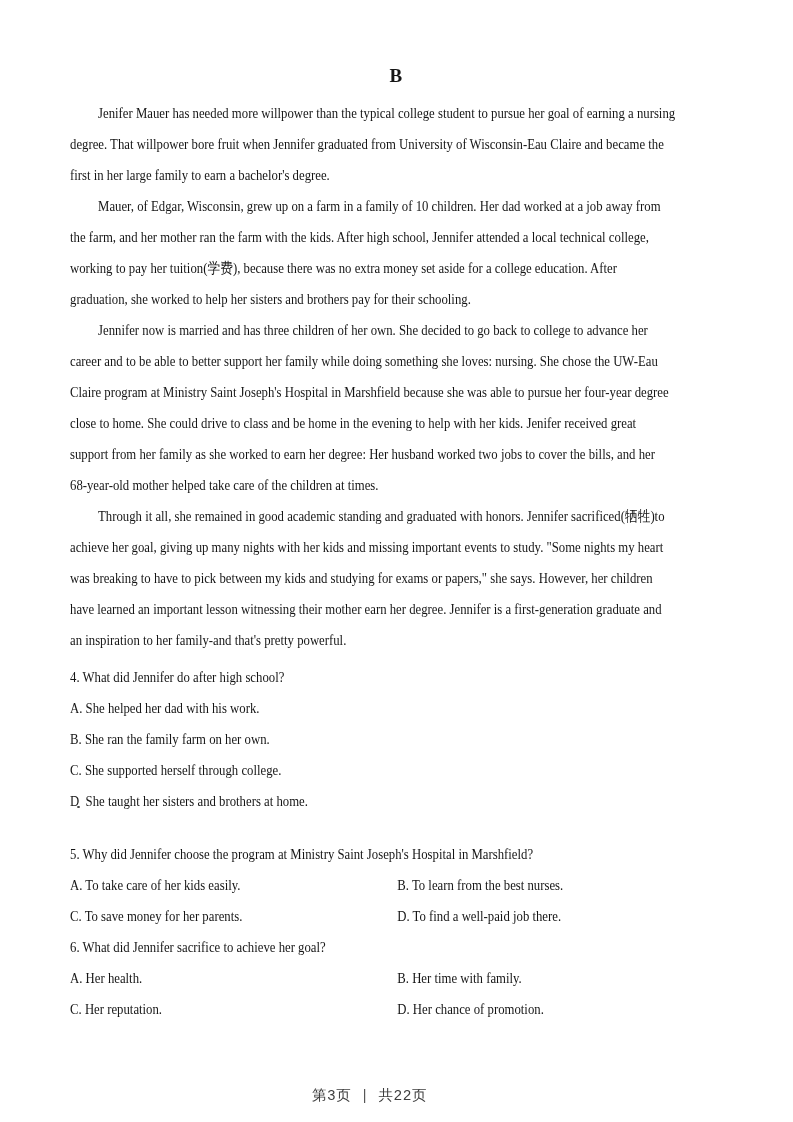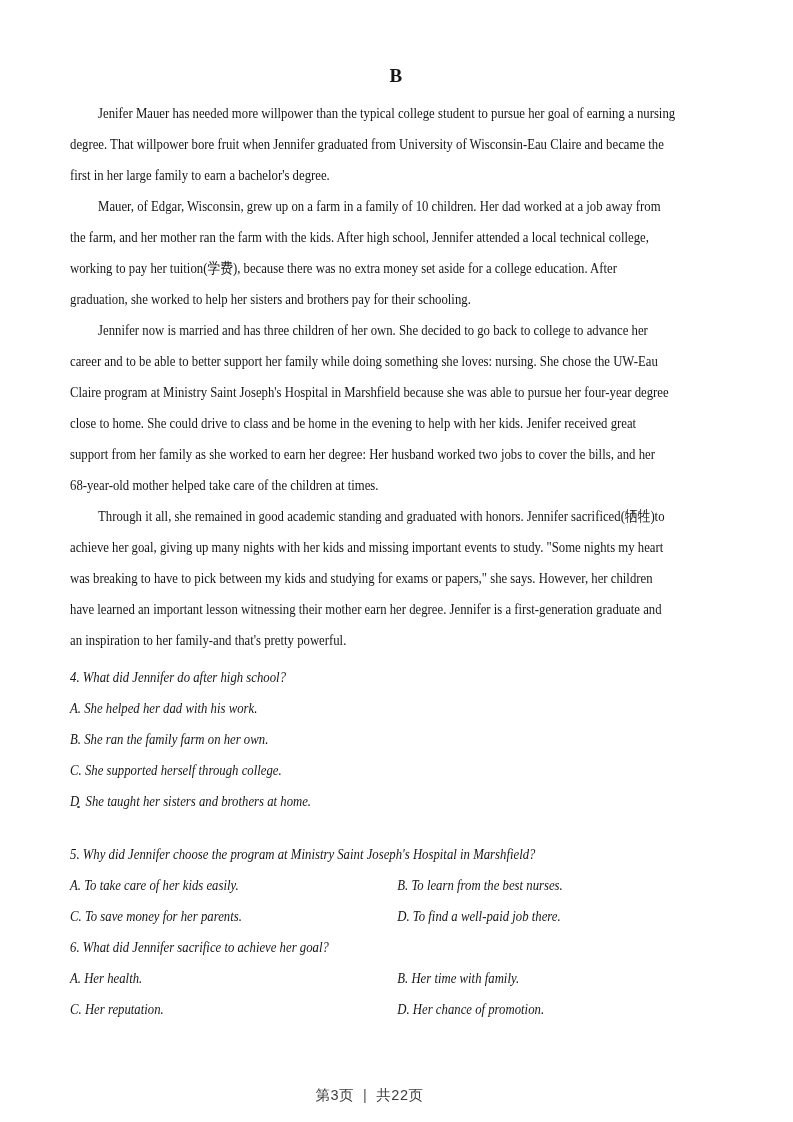--- a/index.html
+++ b/index.html
@@ -25,32 +25,32 @@
     height: 31px; line-height: 31px;
     font-size: 15px;
     white-space: nowrap;
   }
   .sx { transform: scaleX(0.85); transform-origin: 0 0; }
   .first { padding-left: 33px; }   
 
   .orow { display: flex; }
   .cell-left { width: 385px; flex: none; }  
 
-  .questions { margin-top: 6px; font-style: italic; }
+  .questions { margin-top: 6px; }
   .q-gap { margin-top: 22px; }
 
   .stray-dot {
     position: absolute; left: 77px; top: 806px;
     width: 3px; height: 2px; background: #3a3a3a; border-radius: 50%;
   }
 
   .footer {
     position: absolute; left: 0; top: 1086px; width: 739px;
     text-align: center;
-    font-family: Liberation Sans, sans-serif;
+    font-family: Liberation Mono, monospace;
     font-size: 14.5px; color: #3d3d3d; letter-spacing: 0.5px;
   }
   .footer .sep { color: #555; margin: 0 9px; }
 </style>
 </head>
 <body>
 
 <div class="page">
   <div class="content">
 

